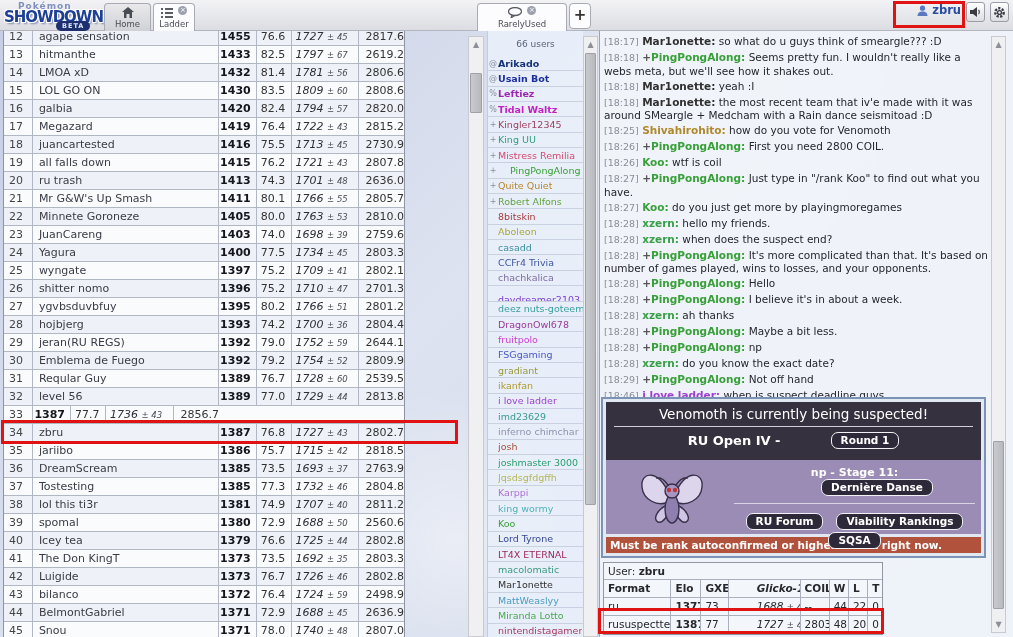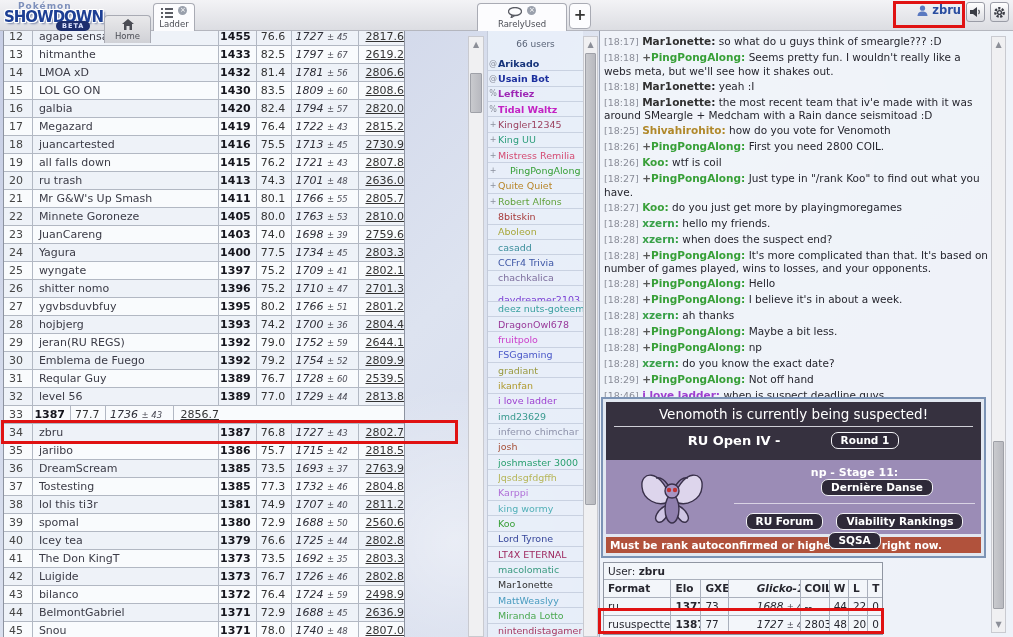--- a/index.html
+++ b/index.html
@@ -18,21 +18,21 @@
     background:linear-gradient(#f3f3f6,#dcdde2); border-bottom:1px solid #b4b6be; z-index:5; }
   .logo { position:absolute; left:4px; top:1px; width:100px; height:30px; }
   .logo .l1 { font-size:9px; font-weight:bold; color:#7d8fba; letter-spacing:1px; margin-left:14px; text-shadow:0 1px 0 #fff; }
   .logo .l2 { font-size:15px; font-weight:bold; color:#1d3f94; letter-spacing:-1px; margin-top:-3px;
     text-shadow:-1px -1px 0 #fff,1px -1px 0 #fff,-1px 1px 0 #fff,1px 1px 0 #fff, 2px 2px 2px #7a86a8; }
   .logo .beta { position:absolute; left:52px; top:20px; background:#1d2f6e; color:#dfe6ff; font-size:6.5px; font-weight:bold;
     padding:1px 6px; border-radius:6px; letter-spacing:1px; }
   .tab { position:absolute; top:3px; height:28px; border:1px solid #a9abb4; border-bottom:none;
     border-radius:4px 4px 0 0; text-align:center; font-size:8.5px; color:#4c4e56; padding-top:2px; cursor:default; }
   .tab .trow { height:13px; line-height:13px; }
-  .tab.inactive { background:linear-gradient(#e9e9eb,#d0d1d6);margin-top:12px; }
+  .tab.inactive { background:linear-gradient(#e9e9eb,#d0d1d6); }
   .tab.active { background:#fcfcfe; }
   .tab-home { left:104px; width:47px; }
   .tab-ladder { left:153px; width:42px; }
   .tab-room { left:477px; width:90px; }
   .tab-plus { left:569px; width:22px; height:26px; font-size:15px; font-weight:bold; color:#333; background:#fcfcfe;
     border:1px solid #a9abb4; border-radius:4px; line-height:23px; }
   .closex { display:inline-block; width:9px; height:9px; background:#9aa0ac; color:#fff; border-radius:50%;
     font-size:7px; line-height:9px; vertical-align:top; margin-left:3px; }
   .icon12 { display:inline-block; vertical-align:middle; }
   .userbtn { position:absolute; right:52px; top:3px; font-size:11.5px; font-weight:bold; color:#2b4ea0; white-space:nowrap; }
@@ -47,21 +47,21 @@
   .lrow { display:flex; height:18px; line-height:17px; font-size:11px; color:#333; border-bottom:1px solid #b2b8c3; }
   .lrow:nth-child(odd) { background:#eef2f8; }
   .lrow:nth-child(even) { background:#f9fbfd; }
   .lc { border-right:1px solid #b2b8c3; overflow:hidden; white-space:nowrap; }
   .lc.rank { width:29px; padding-left:5px; color:#444; }
   .lc.name { width:187px; padding-left:6px; color:#3b3b46; }
   .lc.elo  { width:38px; text-align:right; padding-right:5px; font-weight:bold; color:#15151d; }
   .lc.gxe  { width:35px; padding-left:4px; }
   .lc.glicko { width:68px; padding-left:4px; font-style:italic; color:#2e2e38; }
   .lc.glicko .dev { font-size:8.5px; color:#4a4a55; }
-  .lc.coil { width:45px; text-align:right; border-right:none;text-decoration:underline; }
+  .lc.coil { width:45px; text-align:right; border-right:none; }
 
   
   .sbar { position:absolute; background:#f0f0f2; border:1px solid #c9cad0; }
   .sb-a { left:468px; top:36px; width:16px; height:601px; }
   .sb-b { left:583px; top:36px; width:15px; height:601px; }
   .sb-c { left:991px; top:36px; width:15px; height:597px; }
   .sb-arrow { position:absolute; left:0; width:100%; text-align:center; font-size:8px; color:#8c8f98; }
   .sb-thumb { position:absolute; left:1px; right:1px; background:linear-gradient(90deg,#c9cace,#b8b9bf); border:1px solid #9fa1a8; border-radius:1px; }
 
   

